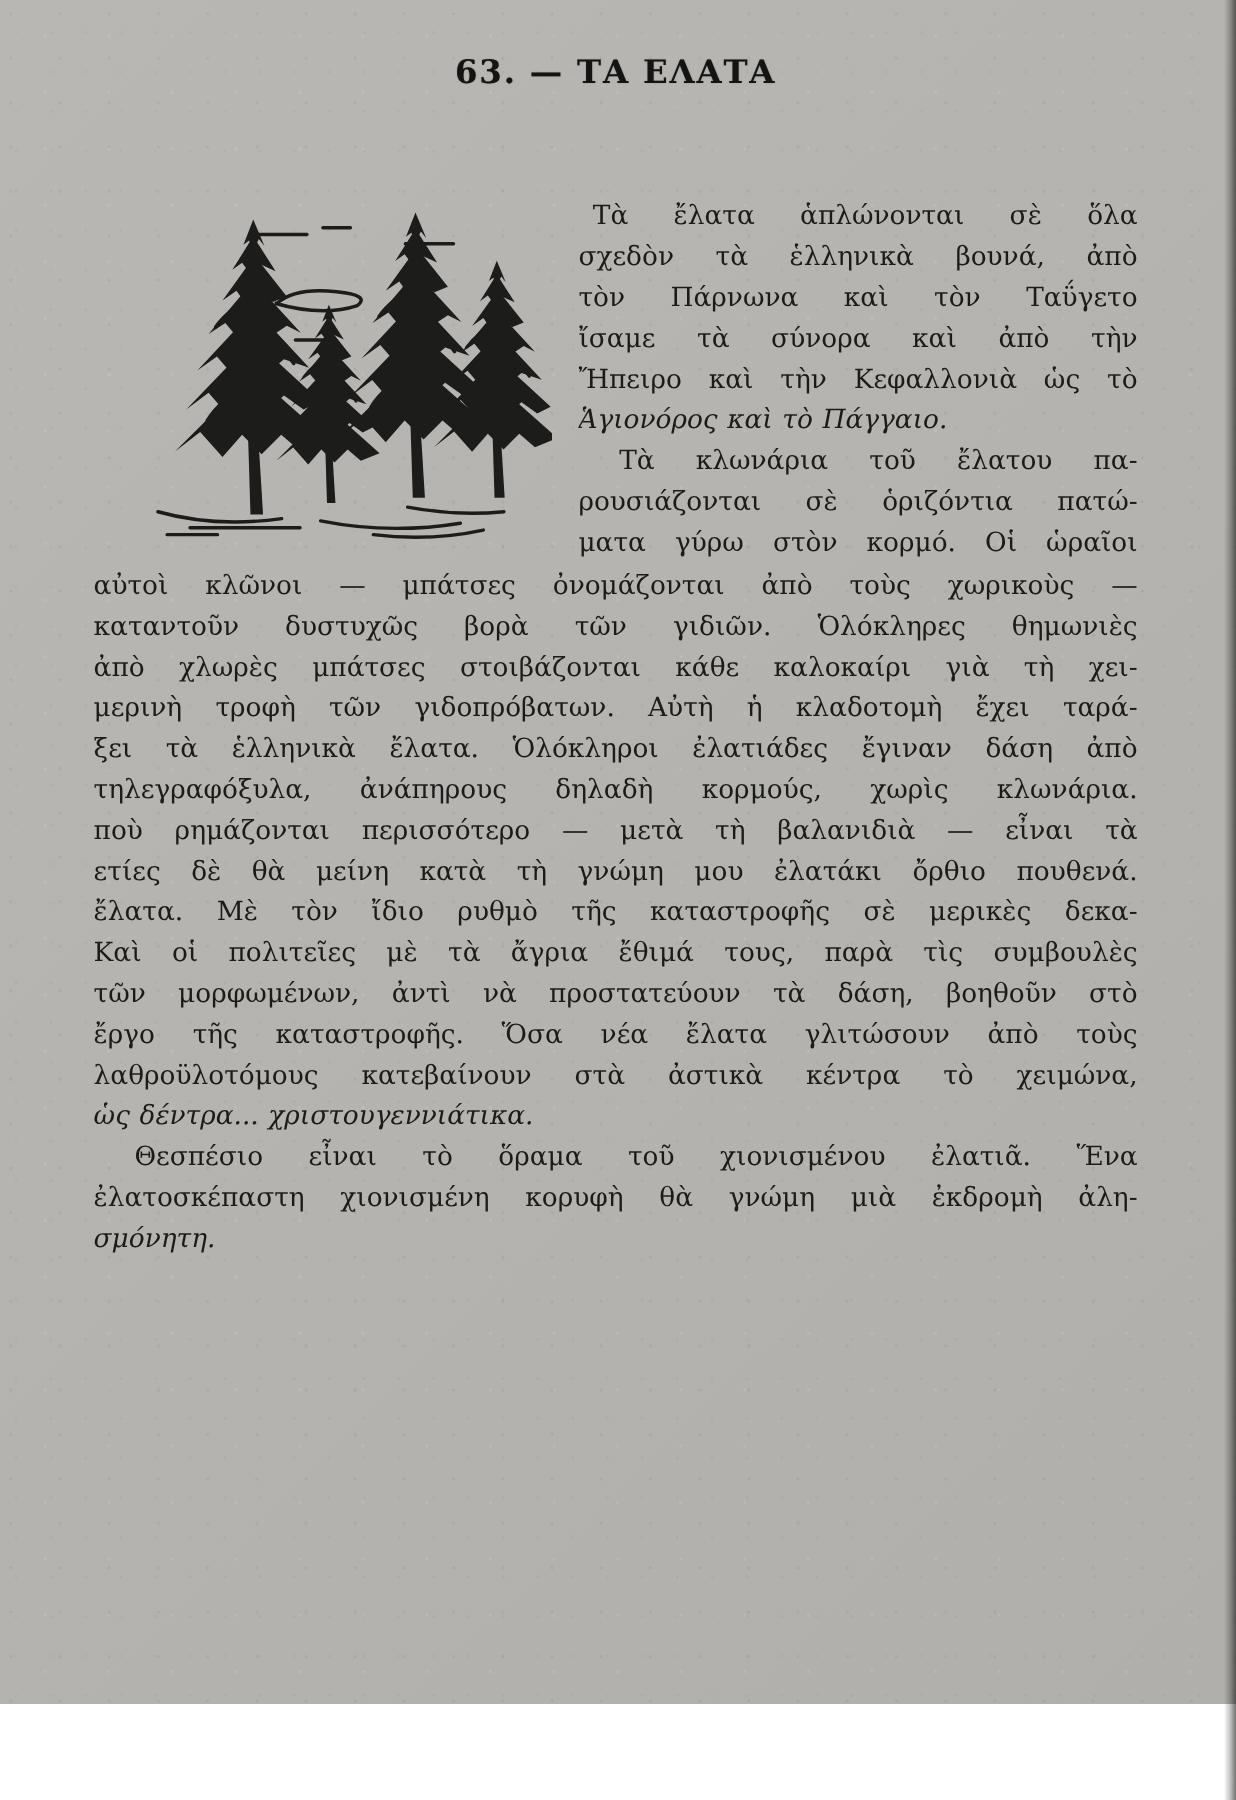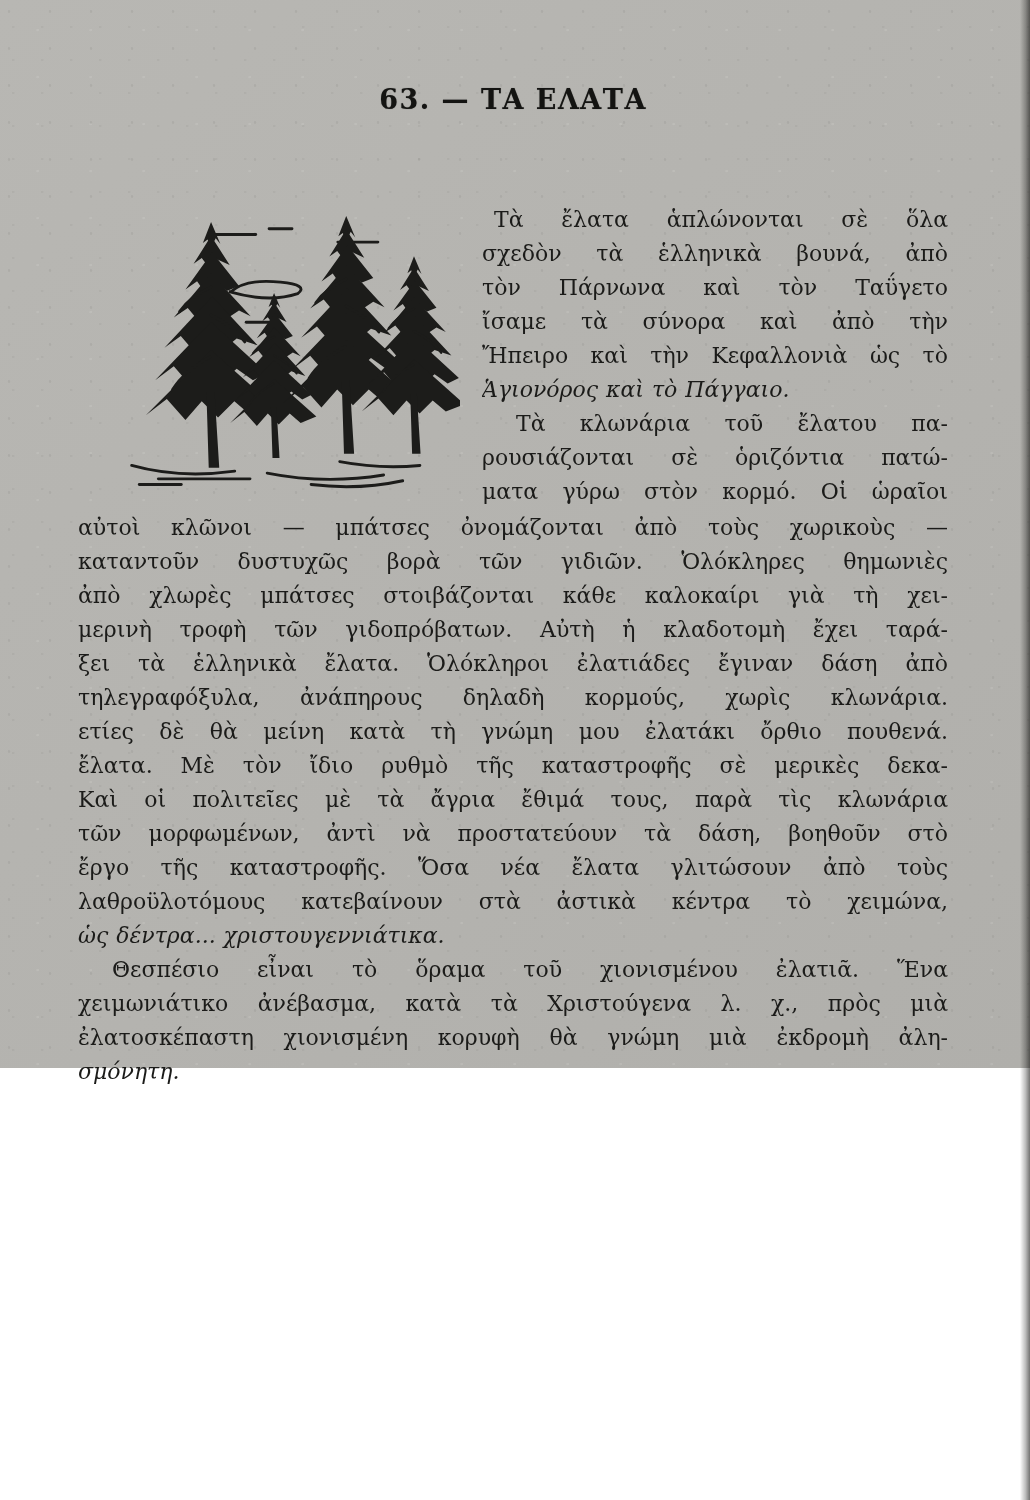--- a/index.html
+++ b/index.html
@@ -4,31 +4,31 @@
 <style>
   html, body { margin: 0; padding: 0; }
   body {
     width: 1030px; height: 1500px;
     font-family: "DejaVu Serif", serif;
     position: relative;
     overflow: hidden;
   }
   .page {
     position: relative;
-    width: 1030px; height: 1068px;
+    width: 1030px; height: 1420px;
     background-color: #b5b4b0;
     background-image:
       radial-gradient(circle at 22% 31%, rgba(40,40,36,.07) 1px, transparent 1.6px),
       radial-gradient(circle at 71% 64%, rgba(255,255,252,.10) 1px, transparent 1.6px),
       radial-gradient(circle at 46% 82%, rgba(40,40,36,.05) 1px, transparent 1.4px),
       linear-gradient(135deg, #b8b7b3 0%, #b4b3af 55%, #b0afab 100%);
     background-size: 41px 37px, 53px 47px, 29px 33px, 100% 100%;
     color: #1a1a18;
     box-sizing: border-box;
-    padding: 84px 82px 0 78px;
+    padding: 45px 82px 0 78px;
   }
   .edge-right {
     position: absolute; top: 0; right: 0; width: 10px; height: 1500px;
     background: linear-gradient(to right, rgba(20,20,18,0), rgba(20,20,18,.28) 55%, rgba(20,20,18,.6));
     pointer-events: none;
   }
   .title {
     text-align: center;
     font-size: 27px;
     font-weight: bold;
@@ -128,27 +128,27 @@
     </div>
   </div>
 
   <div class="wide-col">
     <div class="line">αὐτοὶ κλῶνοι — μπάτσες ὀνομάζονται ἀπὸ τοὺς χωρικοὺς —</div>
     <div class="line">καταντοῦν δυστυχῶς βορὰ τῶν γιδιῶν. Ὁλόκληρες θημωνιὲς</div>
     <div class="line">ἀπὸ χλωρὲς μπάτσες στοιβάζονται κάθε καλοκαίρι γιὰ τὴ χει-</div>
     <div class="line">μερινὴ τροφὴ τῶν γιδοπρόβατων. Αὐτὴ ἡ κλαδοτομὴ ἔχει ταρά-</div>
     <div class="line">ξει τὰ ἑλληνικὰ ἔλατα. Ὁλόκληροι ἐλατιάδες ἔγιναν δάση ἀπὸ</div>
     <div class="line">τηλεγραφόξυλα, ἀνάπηρους δηλαδὴ κορμούς, χωρὶς κλωνάρια.</div>
+    <div class="line">ποὺ ρημάζονται περισσότερο — μετὰ τὴ βαλανιδιὰ — εἶναι τὰ</div>
     <div class="line">ετίες δὲ θὰ μείνη κατὰ τὴ γνώμη μου ἐλατάκι ὄρθιο πουθενά.</div>
     <div class="line">ἔλατα. Μὲ τὸν ἴδιο ρυθμὸ τῆς καταστροφῆς σὲ μερικὲς δεκα-</div>
-    <div class="line">Καὶ οἱ πολιτεῖες μὲ τὰ ἄγρια ἔθιμά τους, παρὰ τὶς κλωνάρια</div>
+    <div class="line">Καὶ οἱ πολιτεῖες μὲ τὰ ἄγρια ἔθιμά τους, παρὰ τὶς συμβουλὲς</div>
     <div class="line">τῶν μορφωμένων, ἀντὶ νὰ προστατεύουν τὰ δάση, βοηθοῦν στὸ</div>
     <div class="line">ἔργο τῆς καταστροφῆς. Ὅσα νέα ἔλατα γλιτώσουν ἀπὸ τοὺς</div>
     <div class="line">λαθροϋλοτόμους κατεβαίνουν στὰ ἀστικὰ κέντρα τὸ χειμώνα,</div>
     <div class="line end">ὡς δέντρα... χριστουγεννιάτικα.</div>
     <div class="line ind2">Θεσπέσιο εἶναι τὸ ὅραμα τοῦ χιονισμένου ἐλατιᾶ. Ἕνα</div>
-    <div class="line">χειμωνιάτικο ἀνέβασμα, κατὰ τὰ Χριστούγενα λ. χ., πρὸς μιὰ</div>
     <div class="line">ἐλατοσκέπαστη χιονισμένη κορυφὴ θὰ γνώμη μιὰ ἐκδρομὴ ἀλη-</div>
     <div class="line end">σμόνητη.</div>
   </div>
 
   <div class="edge-right"></div>
 </div>
 
 </body></html>

